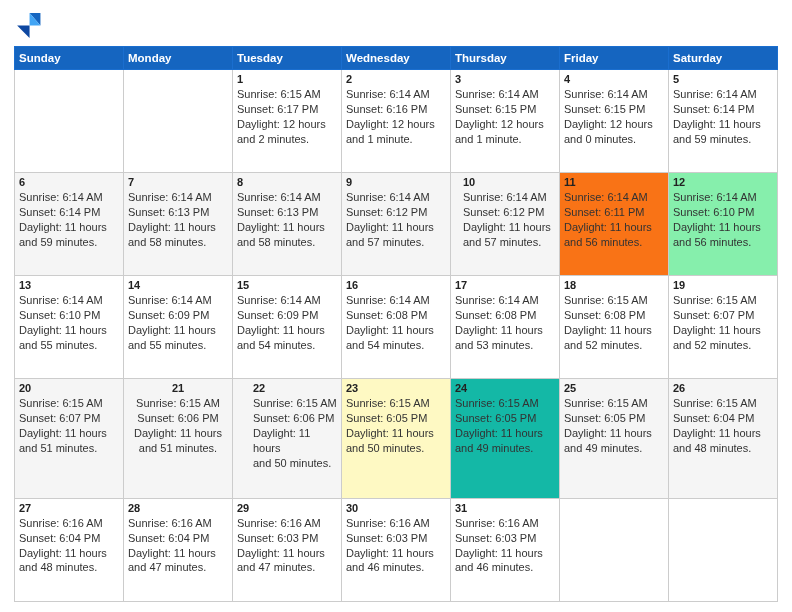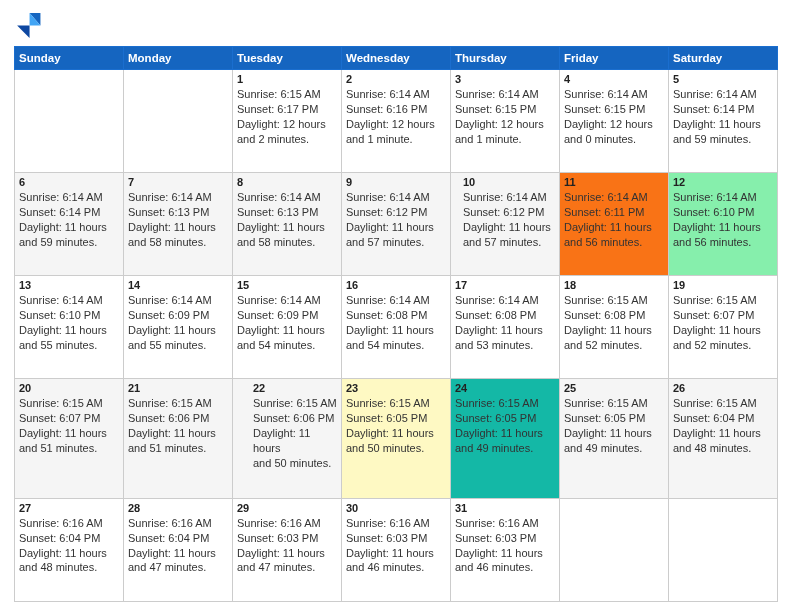--- a/index.html
+++ b/index.html
@@ -276,21 +276,21 @@
           </td>
         </tr>
         <tr>
           <td style="background: rgb(245, 245, 245);">
             <span class="day-num">20</span>
             <div class="day-info" style="white-space: pre-line;">Sunrise: 6:15 AM
 Sunset: 6:07 PM
 Daylight: 11 hours
 and 51 minutes.</div>
           </td>
-          <td style="background: rgb(245, 245, 245);">
+          <td style="background: rgb(245, 245, 245); text-align: center;">
             <span class="day-num">21</span>
             <div class="day-info" style="white-space: pre-line;">Sunrise: 6:15 AM
 Sunset: 6:06 PM
 Daylight: 11 hours
 and 51 minutes.</div>
           </td>
           <td style="background: rgb(245, 245, 245); padding-left: 20px;">
             <span class="day-num">22</span>
             <div class="day-info" style="white-space: pre-line;">Sunrise: 6:15 AM
 Sunset: 6:06 PM

